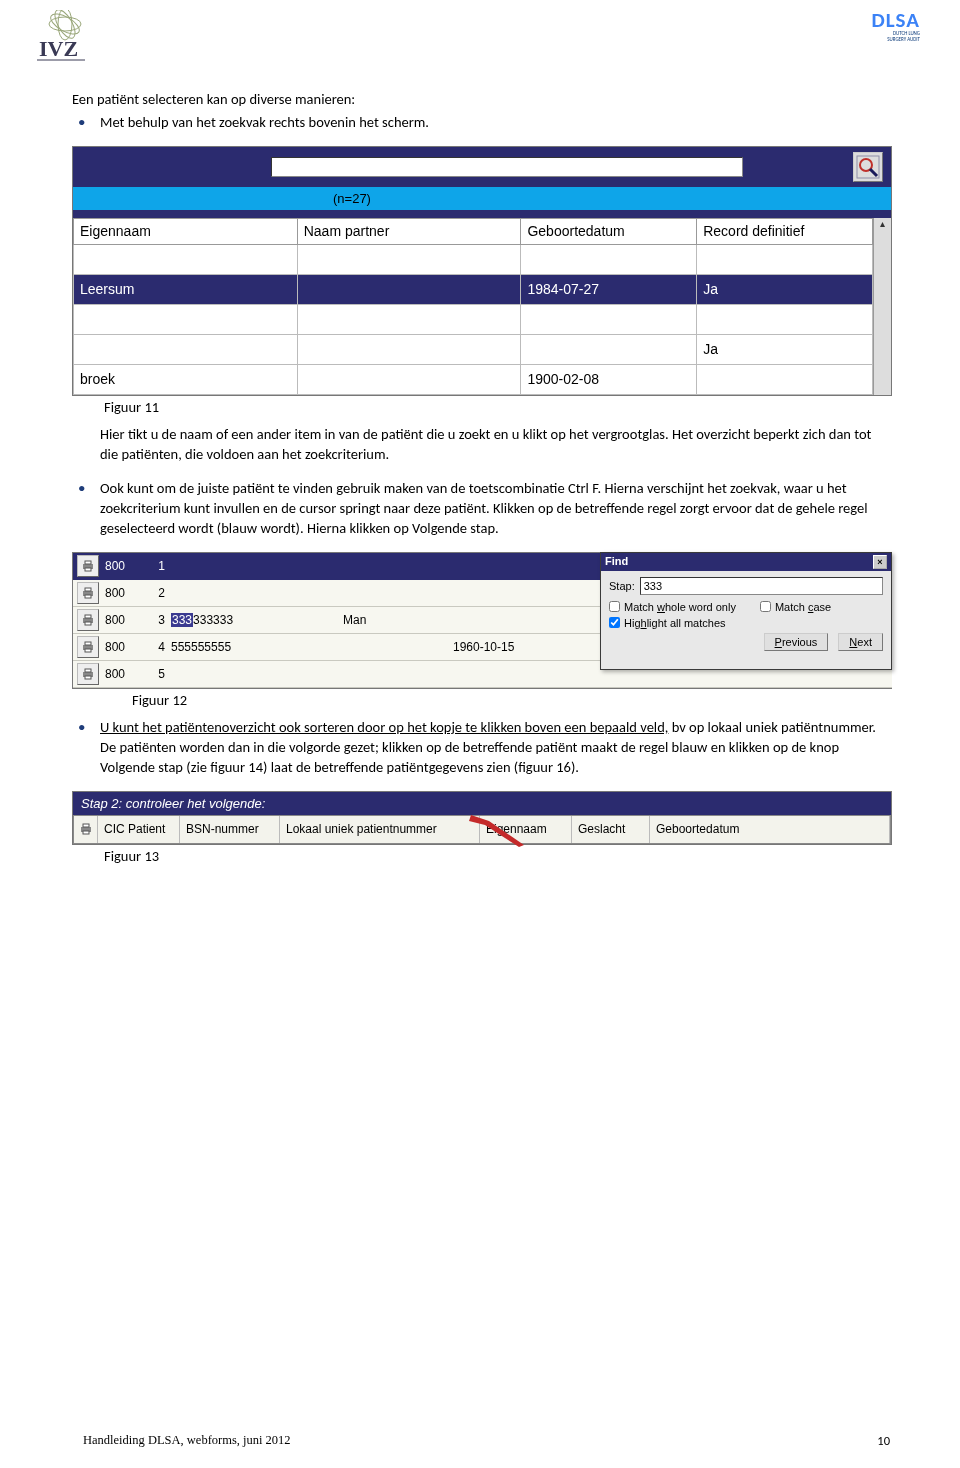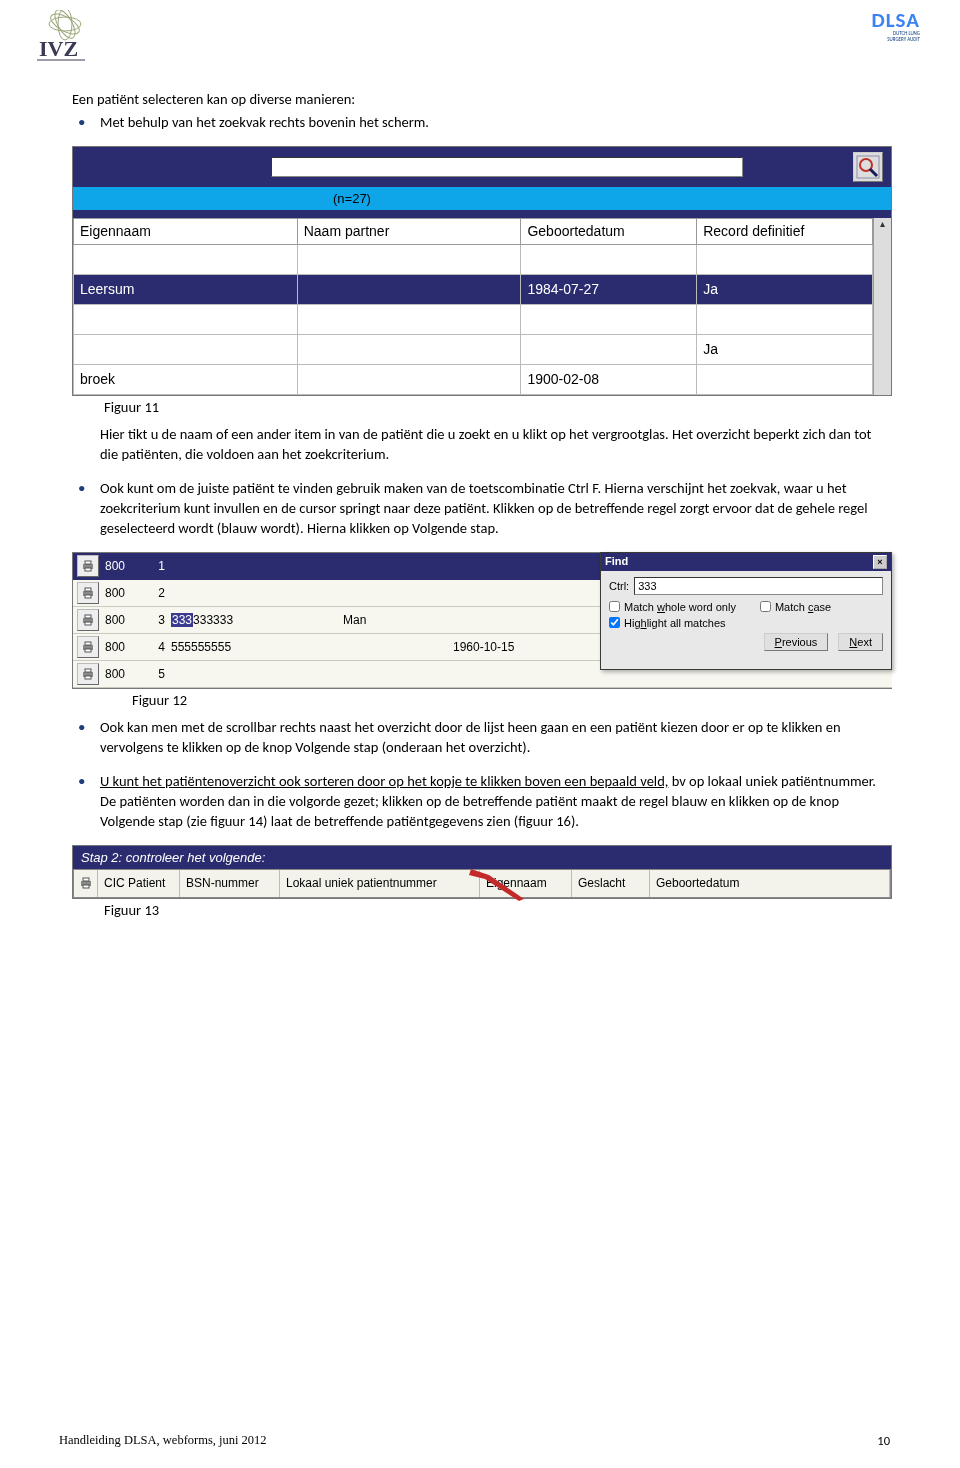--- a/index.html
+++ b/index.html
@@ -73,21 +73,21 @@
   
   .fig13 { width: 820px; margin: 6px 0 2px 0; font-family: 'MS Sans Serif', Tahoma, sans-serif;}
   .fig13 .step { background: #2b2b6f; color: #fff; font-style: italic; font-size: 13px; padding: 4px 8px;}
   .fig13 .radio-row { padding: 10px 8px 10px 24px; font-size: 13px; font-style: italic; display:flex; align-items:center; gap:6px;}
   .fig13 .radio-row .r { width: 11px; height: 11px; border: 1px solid #333; border-radius: 50%; display: inline-flex; align-items:center; justify-content:center; background:#fff;}
   .fig13 .radio-row .r::after { content:""; width:5px; height:5px; background:#000; border-radius:50%;}
   .fig13 .cols { display: flex; border: 1px solid #888; background: #f3f3ec; font-size: 12px; position:relative;}
   .fig13 .cols .pc { width: 24px; border-right: 1px solid #bbb; display:flex; align-items:center; justify-content:center; height:27px;}
   .fig13 .cols div.h { border-right: 1px solid #bbb; padding: 4px 6px; height:27px; display:flex; align-items:center;}
   .fig13 .arrow { position:absolute; top:-9px; left: 395px; }
-  .footer { position: absolute; bottom: 20px; left: 59px; right: 70px; display: flex; justify-content: space-between; font-size: 12.5px; font-family: 'Times New Roman', serif;}
+  .footer { position: absolute; bottom: 20px; left: 83px; right: 70px; display: flex; justify-content: space-between; font-size: 12.5px; font-family: 'Times New Roman', serif;}
   .footer-right { font-family: Calibri, sans-serif;}
   .uline { text-decoration: underline;}
 </style>
 </head>
 <body style="height: 1468px;">
 
 <div class="header">
   <div class="logo-ivz">
     <svg viewBox="0 0 80 60">
       <g stroke="#9aa77a" stroke-width="1" fill="none">
@@ -260,21 +260,21 @@
     </div>
   </div>
 
   <div class="find-dlg">
     <div class="find-title">
       <span>Find</span>
       <span class="x">×</span>
     </div>
     <div class="find-body">
       <div class="find-line">
-        <span>Ctrl:</span>
+        <span>Stap:</span>
         <input type="text" value="333" style="">
       </div>
       <div class="find-chk">
         <label>
           <input type="checkbox" style="">
           <span><span>Match </span><span class="underline-char">w</span><span>hole word only</span></span>
         </label>
         <label>
           <input type="checkbox" style="">
           <span><span>Match </span><span class="underline-char">c</span><span>ase</span></span>
@@ -289,21 +289,20 @@
       <div class="find-btns">
         <button class="win-btn"><span class="underline-char">P</span><span>revious</span></button>
         <button class="win-btn"><span class="underline-char">N</span><span>ext</span></button>
       </div>
     </div>
   </div>
 </div>
 <div class="figcap" style="margin-left:60px;">Figuur 12</div>
 
 <ul class="bulleted">
-  <li>Ook kan men met de scrollbar rechts naast het overzicht door de lijst heen gaan en een patiënt kiezen door er op te klikken en vervolgens te klikken op de knop Volgende stap (onderaan het overzicht).</li>
   <li>
     <span class="uline">U kunt het patiëntenoverzicht ook sorteren door op het kopje te klikken boven een bepaald veld,</span><span> bv op lokaal uniek patiëntnummer. De patiënten worden dan in die volgorde gezet; klikken op de betreffende patiënt maakt de regel blauw en klikken op de knop Volgende stap (zie figuur 14) laat de betreffende patiëntgegevens zien (figuur 16).</span>
   </li>
 </ul>
 
 <div class="fig13 screenshot-border">
   <div class="step">Stap 2: controleer het volgende:</div>
   <div class="cols">
     <div class="pc">
           <svg width="14" height="14" viewBox="0 0 14 14">

